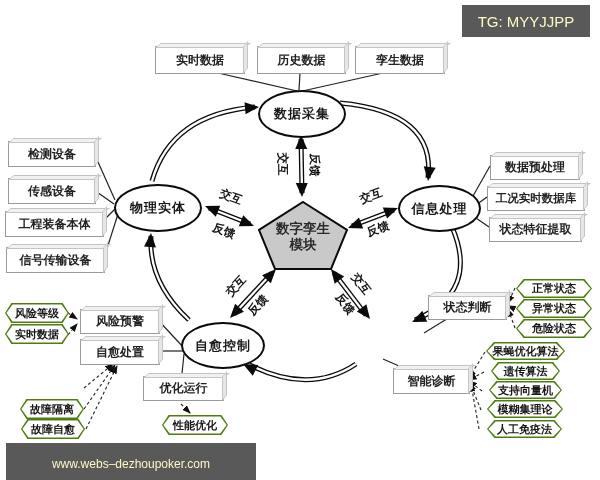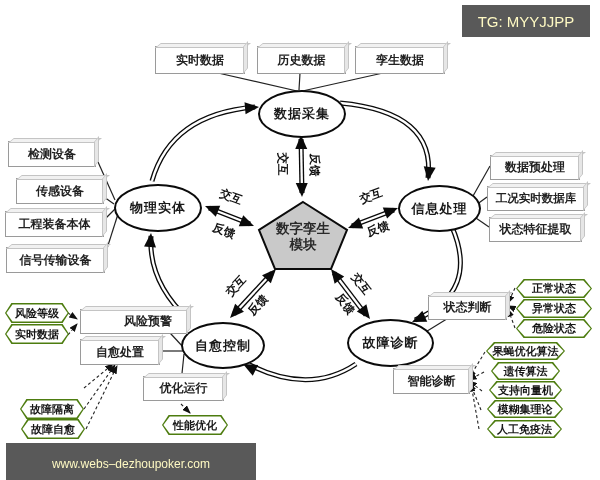--- a/index.html
+++ b/index.html
@@ -127,21 +127,20 @@
 
   <div class="pent-label">
     <div>数字孪生</div>
     <div>模块</div>
   </div>
 
   <div class="enode" style="left:258px;top:90px;width:84px;height:44px;">数据采集</div>
   <div class="enode" style="left:114px;top:184px;width:84px;height:44px;">物理实体</div>
   <div class="enode" style="left:398px;top:185px;width:79px;height:43px;">信息处理</div>
   <div class="enode" style="left:181px;top:322px;width:80px;height:43px;">自愈控制</div>
-  <div class="enode" style="left:347px;top:319px;width:83px;height:44px;">故障诊断</div>
 
   <div class="elabel" style="left:282px;top:164px;transform:translate(-50%,-50%) rotate(90deg);">交互</div>
   <div class="elabel" style="left:314px;top:165px;transform:translate(-50%,-50%) rotate(90deg);">反馈</div>
   <div class="elabel" style="left:231px;top:197px;transform:translate(-50%,-50%) rotate(20deg);">交互</div>
   <div class="elabel" style="left:224px;top:231px;transform:translate(-50%,-50%) rotate(20deg);">反馈</div>
   <div class="elabel" style="left:371px;top:196px;transform:translate(-50%,-50%) rotate(-20deg);">交互</div>
   <div class="elabel" style="left:378px;top:229px;transform:translate(-50%,-50%) rotate(-20deg);">反馈</div>
   <div class="elabel" style="left:236px;top:286px;transform:translate(-50%,-50%) rotate(-47deg);">交互</div>
   <div class="elabel" style="left:258px;top:305px;transform:translate(-50%,-50%) rotate(-47deg);">反馈</div>
   <div class="elabel" style="left:361px;top:284px;transform:translate(-50%,-50%) rotate(52deg);">交互</div>
@@ -153,41 +152,41 @@
   <div class="box3d" style="left:257px;top:46px;width:87px;height:26px;">
       <span>历史数据</span>
     </div>
   <div class="box3d" style="left:355px;top:46px;width:88px;height:26px;">
       <span>孪生数据</span>
     </div>
 
   <div class="box3d" style="left:8px;top:141px;width:86px;height:24px;">
       <span>检测设备</span>
     </div>
-  <div class="box3d" style="left:16px;top:178px;width:86px;height:24px;">
+  <div class="box3d" style="left:8px;top:178px;width:86px;height:24px;">
       <span>传感设备</span>
     </div>
   <div class="box3d" style="left:5px;top:211px;width:97px;height:24px;">
       <span>工程装备本体</span>
     </div>
   <div class="box3d" style="left:6px;top:247px;width:97px;height:24px;">
       <span>信号传输设备</span>
     </div>
 
   <div class="box3d" style="left:490px;top:155px;width:88px;height:23px;">
       <span>数据预处理</span>
     </div>
   <div class="box3d" style="left:487px;top:186px;width:96px;height:23px;font-size:11.5px;">
       <span>工况实时数据库</span>
     </div>
   <div class="box3d" style="left:489px;top:217px;width:91px;height:23px;">
       <span>状态特征提取</span>
     </div>
 
-  <div class="box3d" style="left:80px;top:309px;width:78px;height:23px;padding-left:28px;">
+  <div class="box3d" style="left:80px;top:309px;width:78px;height:23px;">
       <span>风险预警</span>
     </div>
   <div class="box3d" style="left:80px;top:339px;width:78px;height:24px;">
       <span>自愈处置</span>
     </div>
   <div class="box3d" style="left:143px;top:376px;width:79px;height:23px;">
       <span>优化运行</span>
     </div>
 
   <div class="box3d" style="left:428px;top:295px;width:77px;height:23px;">

